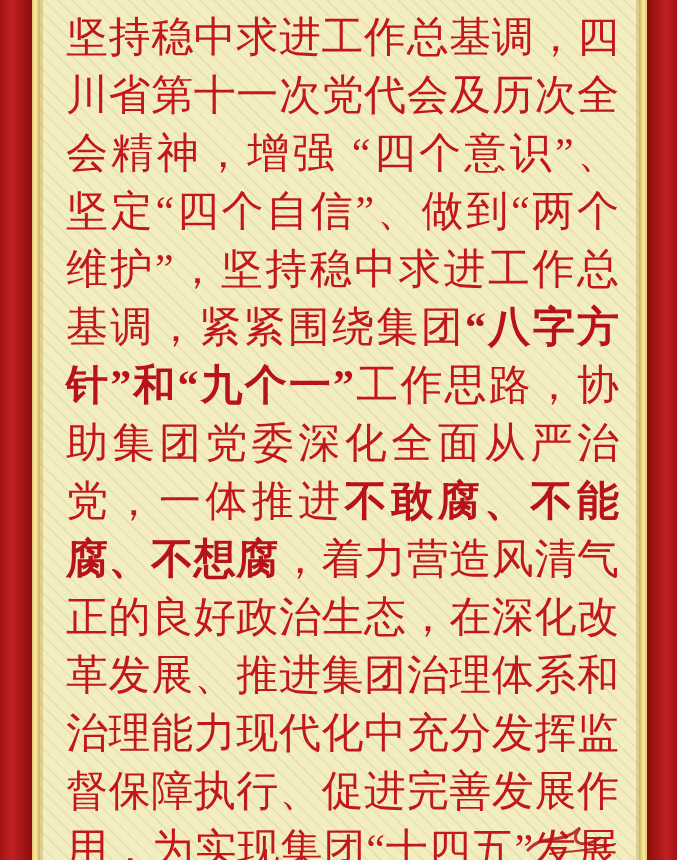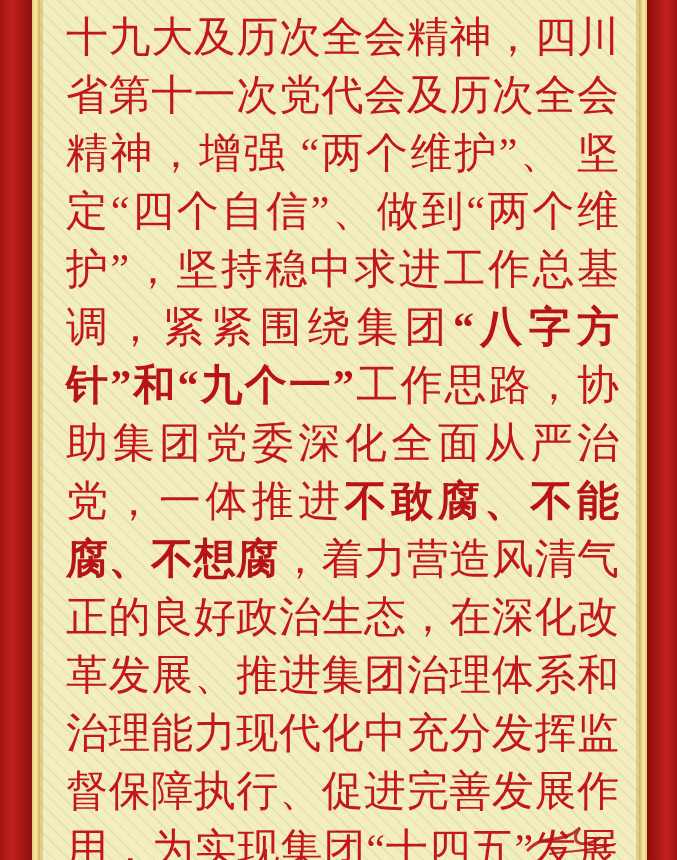--- a/index.html
+++ b/index.html
@@ -128,21 +128,21 @@
   <div class="band-left"></div>
   <div class="band-right"></div>
   <div class="frame-gold-left"></div>
   <div class="frame-gold-right"></div>
 
   <div class="paper">
     <div class="paper-inner-edge-l"></div>
     <div class="paper-inner-edge-r"></div>
 
     <div class="body-text">
-      <span>十九大及历次全会精神，四川省第十一次党代会及历次全会精神，增强 “两个维护”、 坚定“四个自信”、做到“两个维护”，坚持稳中求进工作总基调，紧紧围绕集团</span><span class="em">“八字方针”和“九个一”</span><span>工作思路，协助集团党委深化全面从严治党，一体推进</span><span class="em">不敢腐、不能腐、不想腐</span><span>，着力营造风清气正的良好政治生态，在深化改革发展、推进集团治理体系和治理能力现代化中充分发挥监督保障执行、促进完善发展作用，为实现集团“十四五”发展规划和战略目标提供坚强保障。</span>
+      <span>坚持稳中求进工作总基调，四川省第十一次党代会及历次全会精神，增强 “四个意识”、 坚定“四个自信”、做到“两个维护”，坚持稳中求进工作总基调，紧紧围绕集团</span><span class="em">“八字方针”和“九个一”</span><span>工作思路，协助集团党委深化全面从严治党，一体推进</span><span class="em">不敢腐、不能腐、不想腐</span><span>，着力营造风清气正的良好政治生态，在深化改革发展、推进集团治理体系和治理能力现代化中充分发挥监督保障执行、促进完善发展作用，为实现集团“十四五”发展规划和战略目标提供坚强保障。</span>
     </div>
 
     <div class="signature">
       <svg width="150" height="40" viewBox="0 0 150 40" aria-hidden="true">
         <path d="M8,30 C25,12 40,26 60,8 C48,22 62,30 80,18" stroke="#b5121a" stroke-width="3" fill="none" stroke-linecap="round"></path>
         <path d="M30,34 C50,30 70,32 95,24" stroke="#b5121a" stroke-width="2" fill="none" stroke-linecap="round"></path>
       </svg>
     </div>
   </div>
 

